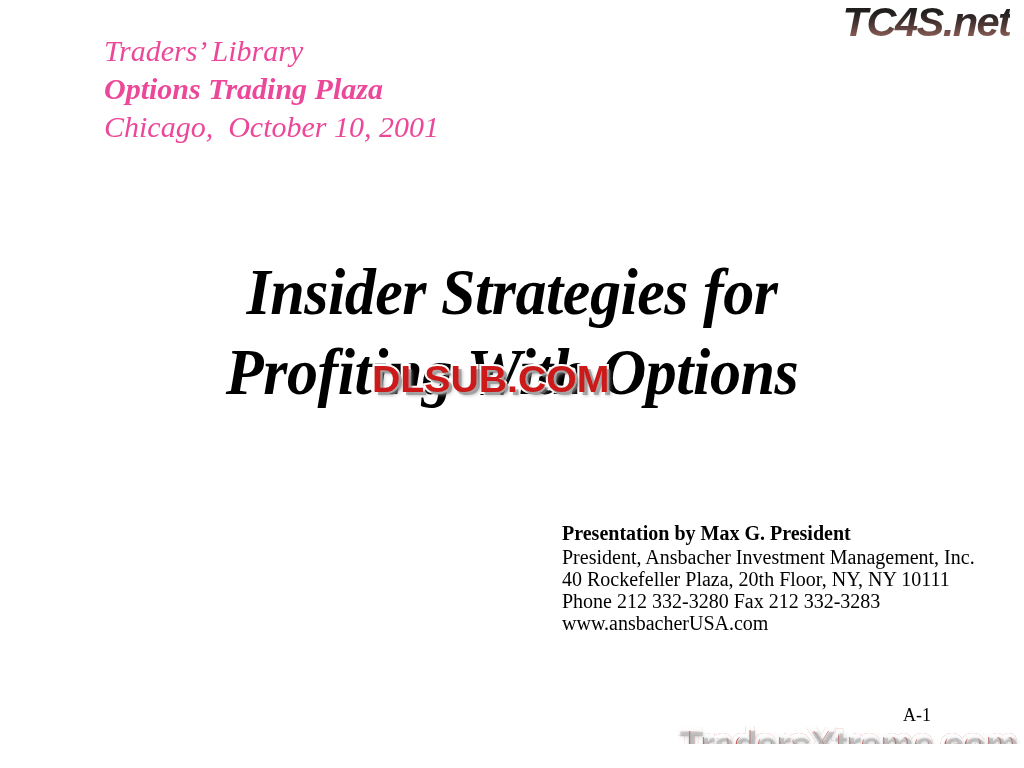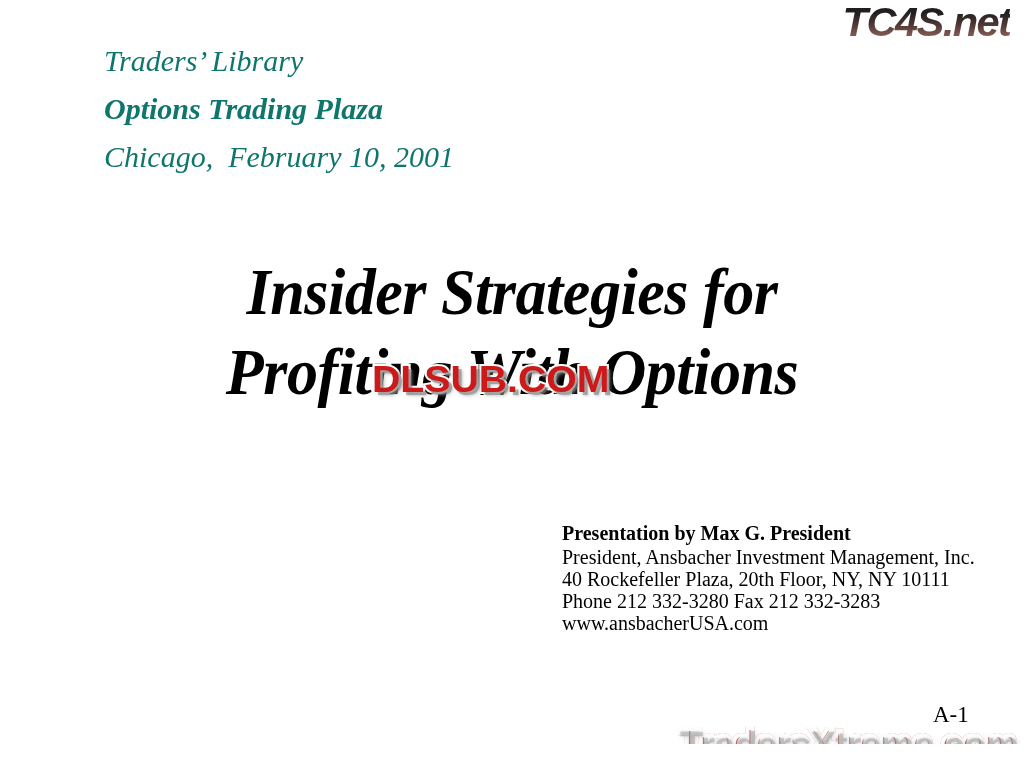--- a/index.html
+++ b/index.html
@@ -51,22 +51,21 @@
   .header-block {
     position: absolute;
     left: 104px;
     top: 32px;
   }
   .header-line {
     font-style: italic;
     font-size: 30px;
     line-height: 38px;
     white-space: pre;
-    color: #0f766e;
-    margin-top: 10px;
+    color: #ec4899;
   }
   .header-line.bold {
     font-weight: bold;
   }
 
   
   .title-block {
     position: absolute;
     left: 0;
     top: 252px;
@@ -119,23 +118,23 @@
   }
   .contact-line {
     font-size: 20px;
     line-height: 22px;
     white-space: nowrap;
   }
 
   
   .page-number {
     position: absolute;
-    left: 933px;
+    left: 903px;
     top: 704px;
-    font-size: 23px;
+    font-size: 18px;
     line-height: 22px;
   }
 
   
   .tx-logo {
     position: absolute;
     left: 678px;
     top: 721px;
     font-family: "Liberation Sans", "DejaVu Sans", sans-serif;
     font-weight: bold;
@@ -167,21 +166,21 @@
 </head>
 <body>
 
 <div id="slide">
 
   <div class="tc4s-logo">TC4S.net</div>
 
   <div class="header-block">
     <div class="header-line">Traders’ Library</div>
     <div class="header-line bold">Options Trading Plaza</div>
-    <div class="header-line">Chicago,  February 10, 2001</div>
+    <div class="header-line">Chicago,  October 10, 2001</div>
   </div>
 
   <div class="title-block">
     <div class="title-line">Insider Strategies for</div>
     <div class="title-line">Profiting With Options</div>
   </div>
 
   <div class="dlsub-watermark">DLSUB.COM</div>
 
   <div class="contact-block">

